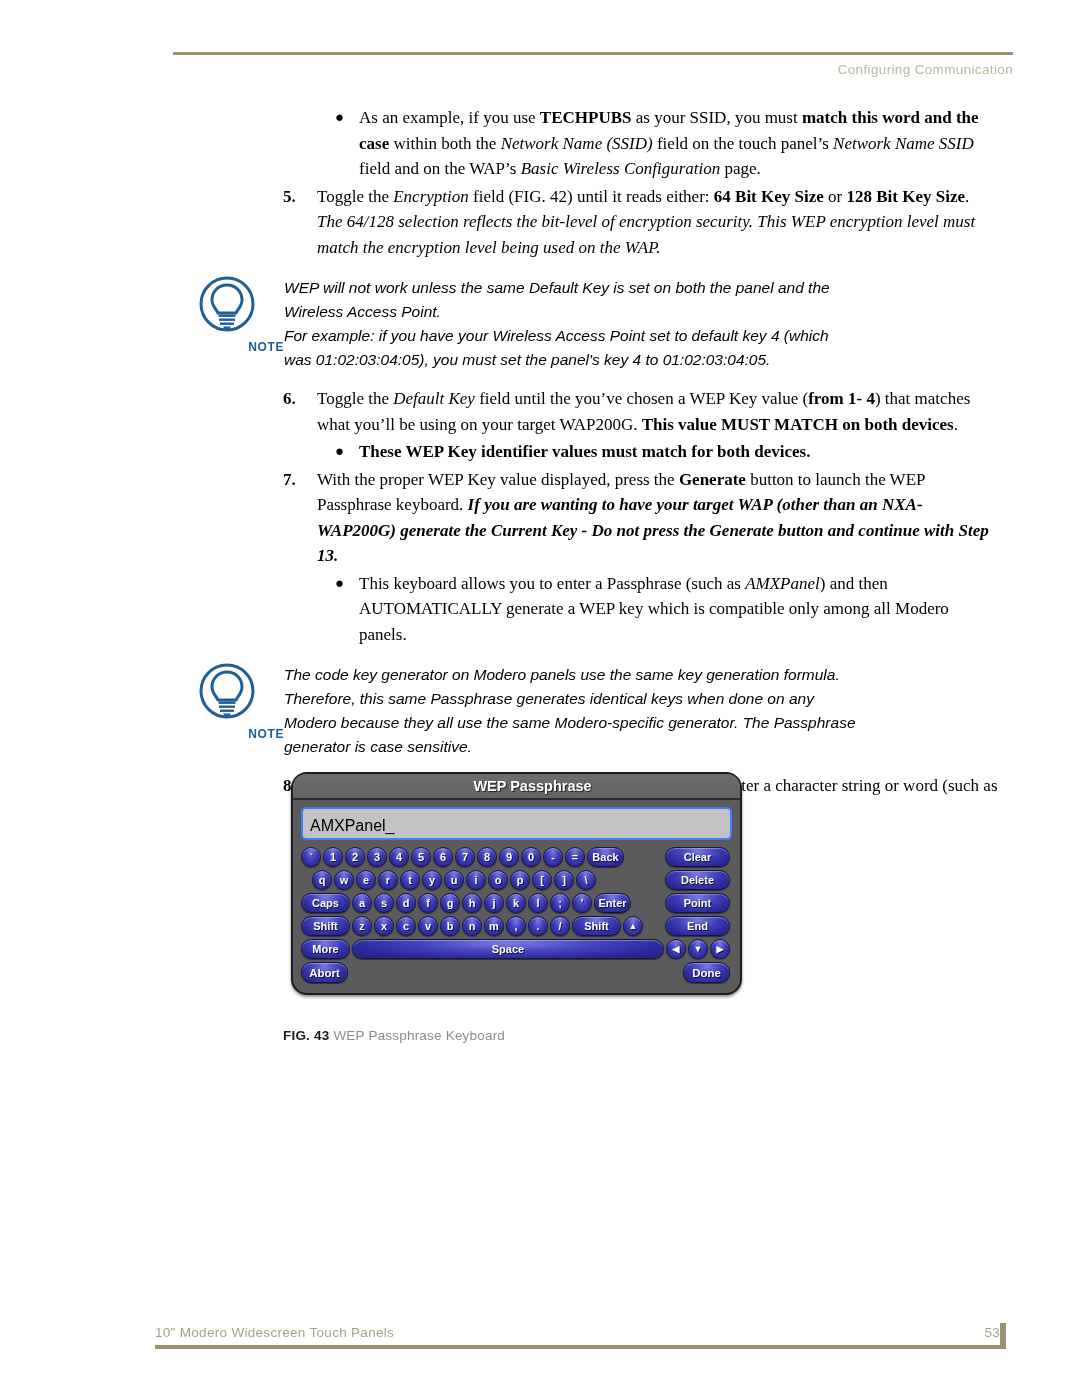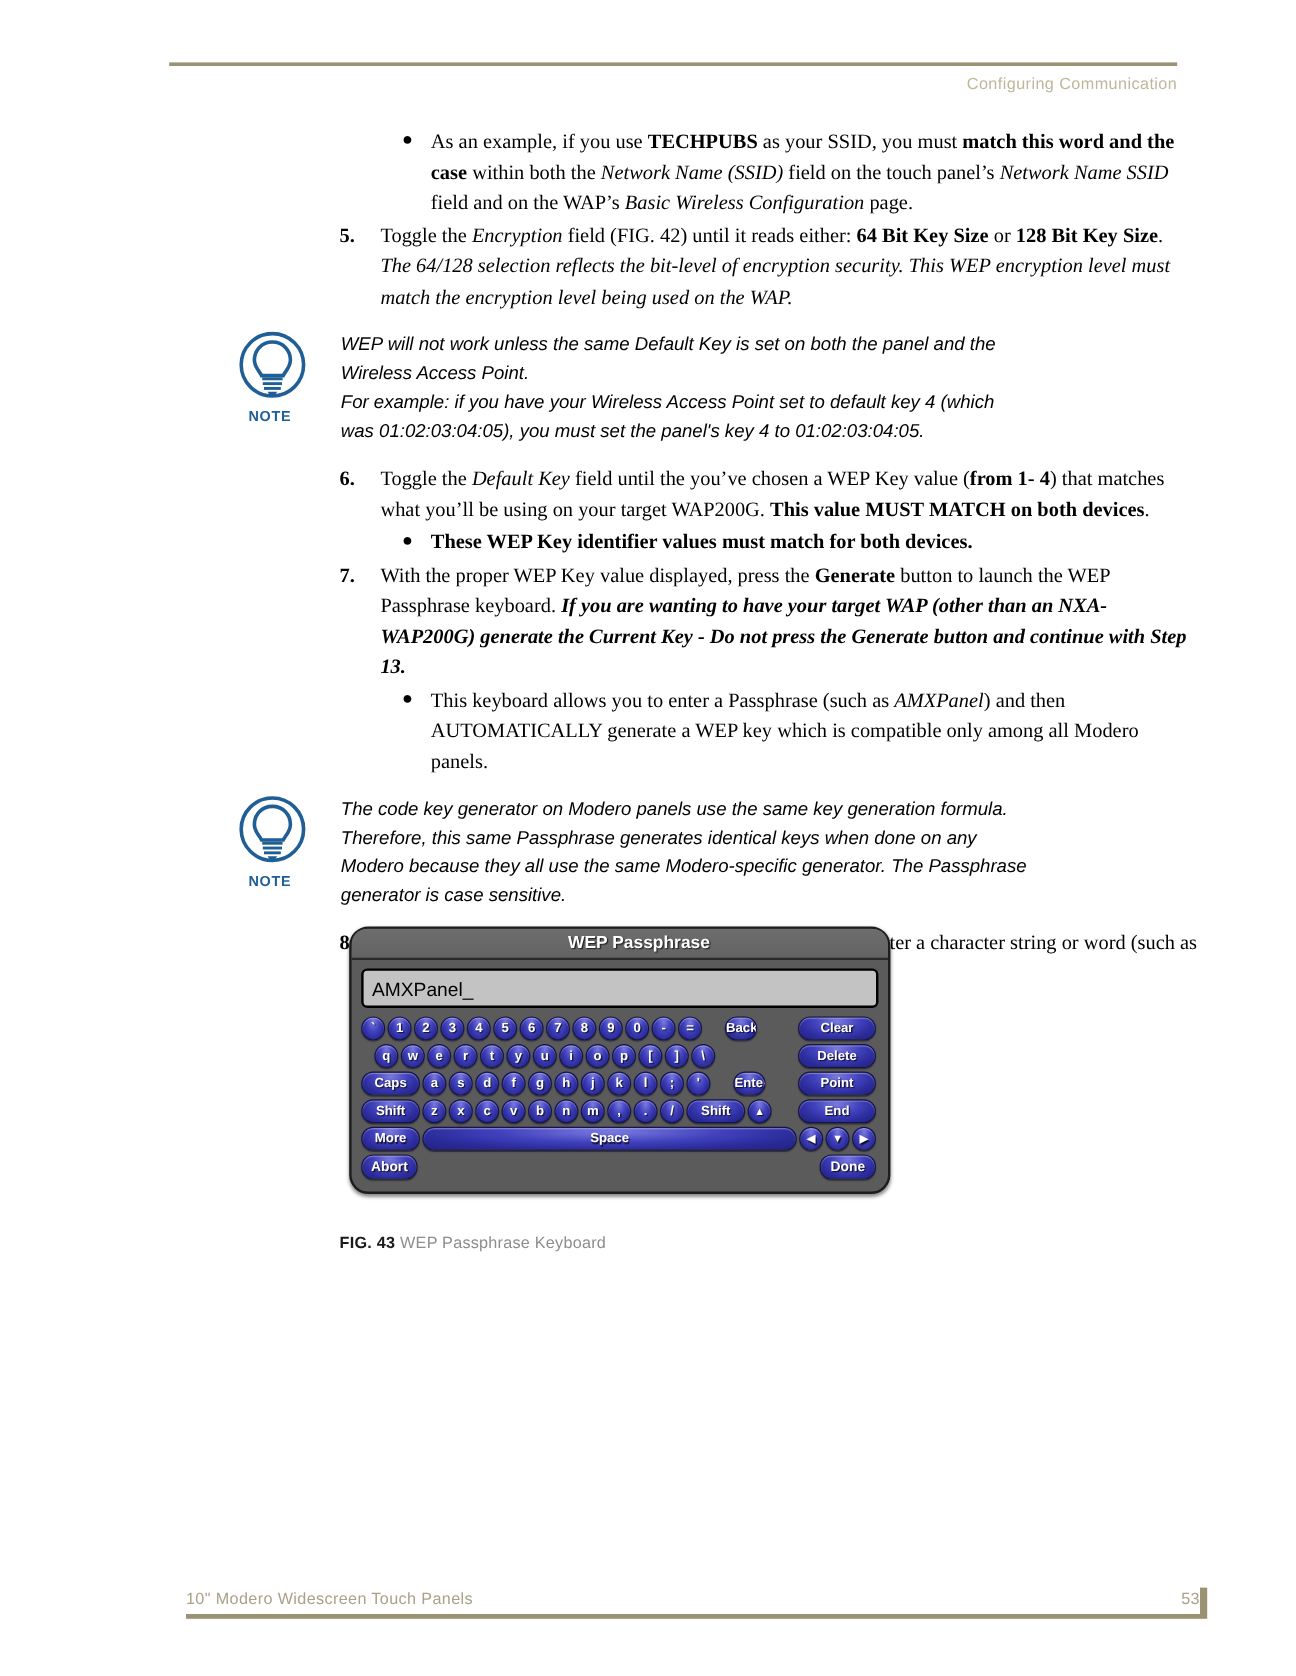--- a/index.html
+++ b/index.html
@@ -13,21 +13,21 @@
     height: 1397px;
     position: relative;
     font-family: "Liberation Serif", serif;
     color: #000;
     overflow: hidden;
   }
 
   
   .page-header {
     position: absolute;
-    left: 141px;
+    left: 173px;
     top: 52px;
     width: 840px;
   }
   .header-rule {
     height: 3px;
     background: #9a9272;
     width: 100%;
   }
   .header-title {
     font-family: "Liberation Sans", sans-serif;
@@ -121,20 +121,21 @@
   .note {
     display: flex;
     padding-left: 196px;
     padding-right: 82px;
     margin-top: 14px;
     margin-bottom: 14px;
   }
   .note-icon {
     flex: 0 0 88px;
     padding-top: 2px;
+    text-align: right;
   }
   .note-icon svg { display: block; }
   .note-text {
     flex: 1 1 auto;
     font-family: "Liberation Sans", sans-serif;
     font-style: italic;
     font-size: 15.5px;
     line-height: 24px;
     color: #000;
     padding-top: 2px;
@@ -167,21 +168,21 @@
     background: linear-gradient(#6d6d6d, #636363);
     border-radius: 13px 13px 0 0;
     border-bottom: 2px solid #2a2a2a;
     text-shadow: 1px 1px 1px rgba(0,0,0,.7);
     padding-left: 32px;
   }
   .kbd-input {
     margin: 7px 8px 6px 8px;
     height: 33px;
     background: #c3c3c3;
-    border: 2px solid #000000;
+    border: 2px solid #3b82f6;
     border-radius: 5px;
     color: #000;
     font-size: 16px;
     line-height: 33px;
     padding-left: 7px;
     box-sizing: border-box;
     overflow: hidden;
     white-space: nowrap;
   }
   .kbd-rows {
@@ -206,21 +207,21 @@
     box-sizing: border-box;
     margin-right: 2px;
     text-shadow: 1px 1px 1px rgba(0,0,0,.8);
     box-shadow: inset 0 1px 1px rgba(255,255,255,.35), 0 1px 1px rgba(0,0,0,.5);
     white-space: nowrap;
     overflow: hidden;
     flex: 0 0 auto;
   }
   .key.sq { width: 20px; }
   .key.w34 { width: 49px; }
-  .key.w40 { width: 27px; margin-left: 17px; }
+  .key.w40 { width: 37px; }
   .key.w44 { width: 65px; }
   .key.space { flex: 1 1 auto; width: auto; }
   .key.arrow { width: 20px; font-size: 9px; line-height: 19px; }
   .spacer { flex: 1 1 auto; }
   .krow.bottom {
     margin-top: 1px;
     height: 22px;
   }
   .key.bottombtn {
     width: 47px;

